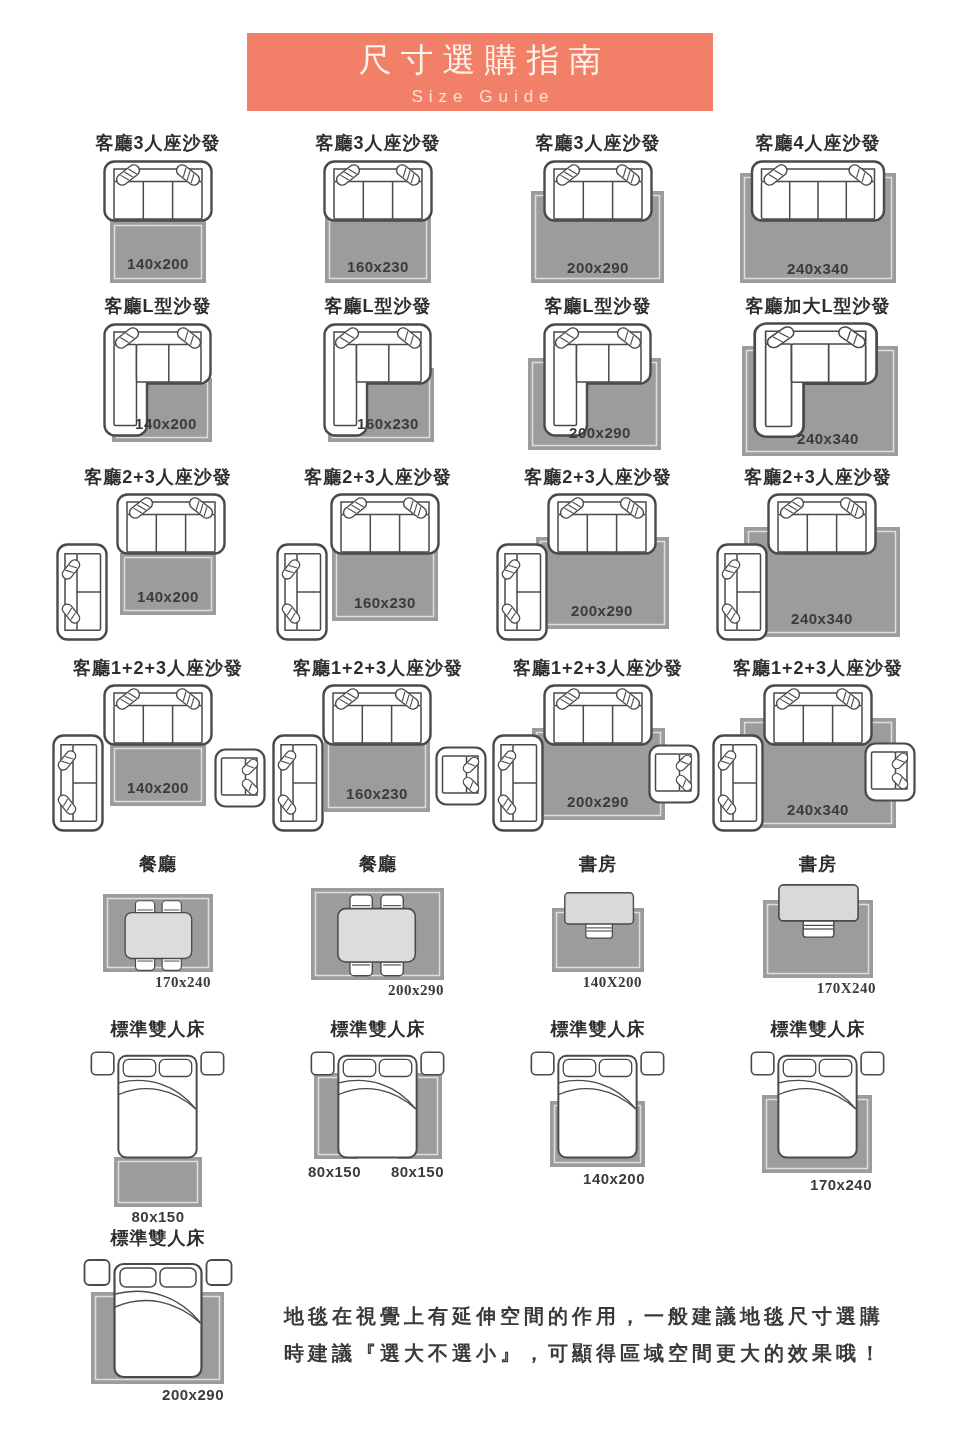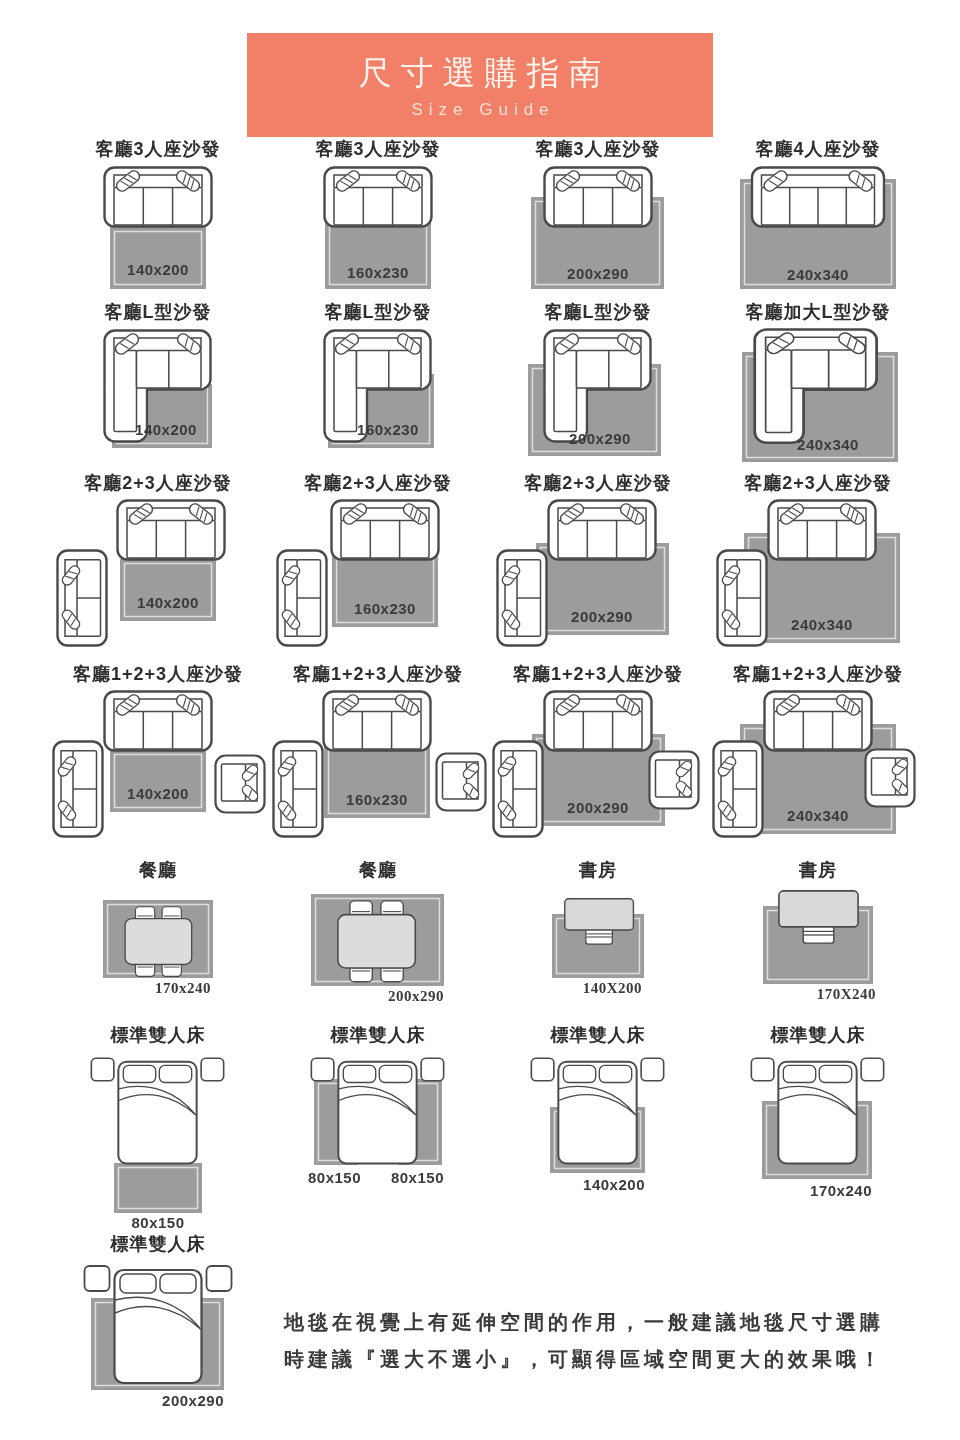--- a/index.html
+++ b/index.html
@@ -1,23 +1,23 @@
 <!DOCTYPE html>
 <html><head>
 <meta charset="utf-8">
 <style>
   html,body{margin:0;padding:0;background:#fff;}
   body{width:960px;height:1440px;overflow:hidden;font-family:"Liberation Sans",sans-serif;position:relative;}
   
-  .banner{width:466px;height:104px;margin:33px 0 0 247px;background:#F28069;display:flex;flex-direction:column;align-items:center;justify-content:center;}
+  .banner{width:466px;height:78px;margin:33px 0 0 247px;background:#F28069;display:flex;flex-direction:column;align-items:center;justify-content:center;}
   .banner .ttl{font-size:33px;letter-spacing:9px;color:#FDF4EC;font-weight:500;text-indent:9px;}
   .banner .sub{font-size:17px;letter-spacing:6px;color:rgba(255,240,232,0.85);margin-top:4px;text-indent:6px;}
   
   .row{display:grid;grid-template-columns:repeat(4,1fr);padding:0 48px;}
-  .r1{} .r2{margin-top:2px;} .r3{} .r4{margin-top:10px;}
+  .r1{margin-top:20px;} .r2{margin-top:2px;} .r3{} .r4{margin-top:10px;}
   .r5{margin-top:10px;font-family:Liberation Serif, serif;} .r6{margin-top:14px;} .r7{margin-top:8px;display:flex;padding:0 48px;}
   .cell{display:flex;flex-direction:column;align-items:center;}
   .ct{height:26px;font-size:18px;font-weight:700;color:#2E2E2E;letter-spacing:1px;white-space:nowrap;}
   .fig{position:relative;}
   .fig svg{display:block;}
   .sz{position:absolute;font-size:15px;font-weight:700;color:#3B3B3B;letter-spacing:.5px;white-space:nowrap;}
   .szc{transform:translateX(-50%);}
   
   .rf{fill:#9C9C9C;}
   .ri{fill:none;stroke:#DEDEDE;stroke-width:1.5;}

